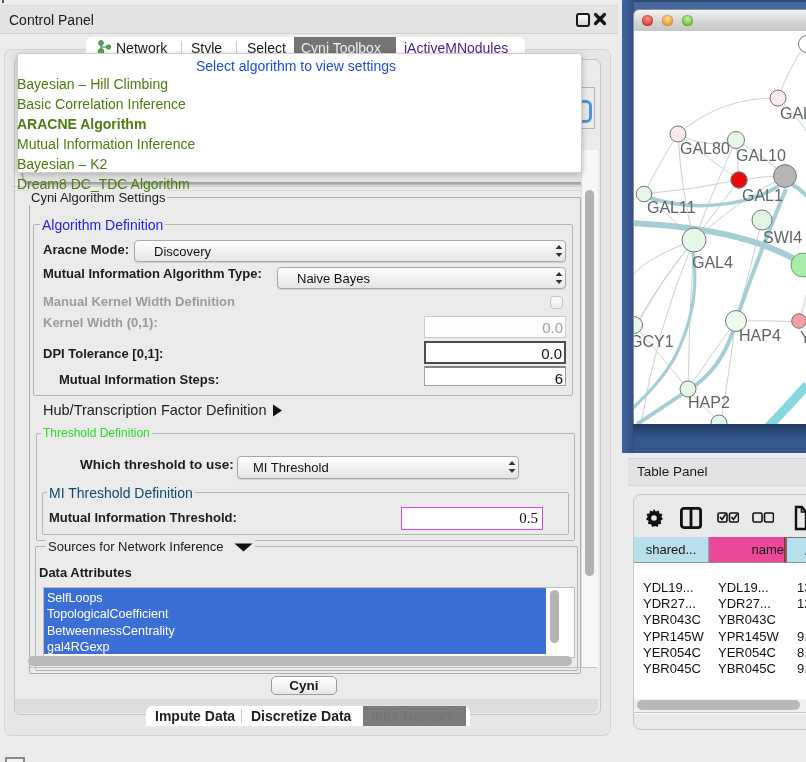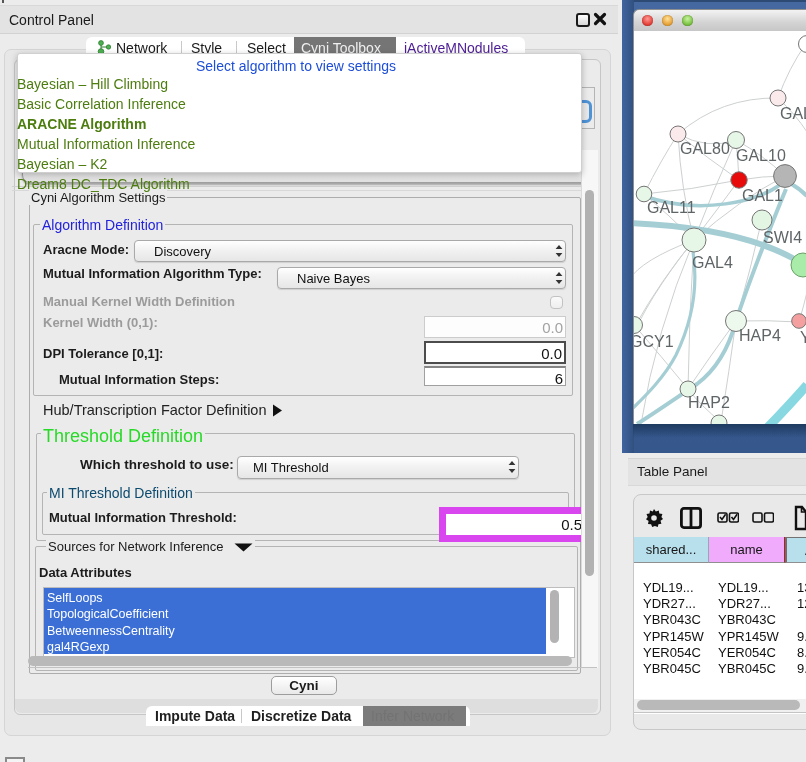--- a/index.html
+++ b/index.html
@@ -88,36 +88,36 @@
 <div class="fld" style="left:424px;top:366px;width:140px;height:17px;border:1px solid #a0a0a0;border-top:2px solid #858585;">
     <span>6</span>
   </div>
 
 <div class="abs" style="left:43px;top:402px;font-size:14.5px;color:#222;">Hub/Transcription Factor Definition</div>
 <svg class="abs" style="left:272px;top:404px;" width="11" height="13" viewBox="0 0 11 13">
     <path d="M1 0.5 L10 6.5 L1 12.5 Z" fill="#111"></path>
   </svg>
 
 <div class="gb" style="left:36px;top:433px;width:537px;height:106px;">
-  <span class="gbt" style="left:4px;color:#27da27;font-size:18px;">Threshold Definition</span>
+  <span class="gbt" style="left:4px;color:#27da27;font-size:12px;">Threshold Definition</span>
 </div>
 <div class="abs" style="left:80px;top:457px;font-size:13.5px;font-weight:bold;color:#1c1c1c;">Which threshold to use:</div>
 <div class="combo" style="left:237px;top:456px;width:280px;height:21px;">
     <span class="tx" style="left:15px;">MI Threshold</span>
 <svg class="ar" viewBox="0 0 8 14">
       <path d="M4 1 L7.4 5 L0.6 5 Z" fill="#333"></path>
       <path d="M4 13 L7.4 9 L0.6 9 Z" fill="#333"></path>
     </svg>
   </div>
 
 <div class="gb" style="left:42px;top:492px;width:525px;height:41px;">
   <span class="gbt" style="left:4px;color:#0c4a6e;font-size:14px;">MI Threshold Definition</span>
 </div>
 <div class="lbl" style="left:49px;top:510px;">Mutual Information Threshold:</div>
-<div class="fld" style="left:439px;top:507px;width:140px;height:21px;border:7px solid #d946ef;">
+<div class="fld" style="left:401px;top:507px;width:140px;height:21px;border:1px solid #d946ef;font-family:Liberation Serif, serif;">
     <span style="right:4px;">0.5</span>
   </div>
 
 <div class="gb" style="left:35px;top:546px;width:541px;height:123px;">
   <span class="gbt" style="left:10px;color:#1b1b1b;">Sources for Network Inference&nbsp;&nbsp;&nbsp;<svg width="19" height="9" viewBox="0 0 19 9" style="vertical-align:-1px;">
         <path d="M0.5 0.5 L18.5 0.5 L9.5 8.5 Z" fill="#111"></path>
       </svg></span>
 </div>
 <div class="lbl" style="left:39px;top:565px;">Data Attributes</div>
 <div class="abs" style="left:43px;top:587px;width:530px;height:69px;background:#ffffff;border:1px solid #bdbdbd;"></div>
@@ -247,21 +247,21 @@
     <rect x="1" y="1" width="9" height="9" rx="1.5" fill="none" stroke="#111" stroke-width="1.6"></rect>
     <rect x="12.5" y="1" width="9" height="9" rx="1.5" fill="none" stroke="#111" stroke-width="1.6"></rect>
   </svg>
 <svg class="abs" style="left:794px;top:505px;" width="12" height="26" viewBox="0 0 12 26">
     <path d="M2 2 L8 2 L12 7 L12 24 L2 24 Z" fill="none" stroke="#111" stroke-width="2.4"></path>
     <path d="M7.5 2 L7.5 7 L12 7" fill="none" stroke="#111" stroke-width="1.6"></path>
   </svg>
 
 <div class="abs" style="left:634px;top:537px;width:179px;height:175px;background:#ffffff;border-top:2px solid #737373;"></div>
 <div class="abs" style="left:634px;top:537px;width:74px;height:25px;background:#b7dfec;border-right:1px solid #94a9b1;border-bottom:1px solid #8f8f8f;text-align:center;font-size:13px;color:#161616;line-height:25px;">shared...</div>
-<div class="abs" style="left:709px;top:537px;width:75px;height:25px;background:#f0abfc;border-right:1px solid #b91c1c;border-bottom:1px solid #8f8f8f;text-align:center;font-size:13px;color:#161616;line-height:25px;">name</div>
+<div class="abs" style="left:709px;top:537px;width:75px;height:25px;background:#ec4899;border-right:1px solid #b91c1c;border-bottom:1px solid #8f8f8f;text-align:right;font-size:13px;color:#161616;line-height:25px;">name</div>
 <div class="abs" style="left:785px;top:538px;width:21px;height:24px;background:#b7dfec;border-left:2px solid #6e6e6e;border-bottom:1px solid #8f8f8f;overflow:hidden;">
     <span style="position:absolute;left:18px;top:5px;font-size:13px;color:#161616;">A</span>
   </div>
 <div class="abs" style="left:634px;top:563px;width:172px;height:96px;overflow:hidden;margin-top:16px;">
   <div class="abs" style="left:9px;top:1px;font-size:13px;color:#111;line-height:16.2px;">YDL19...<br>YDR27...<br>YBR043C<br>YPR145W<br>YER054C<br>YBR045C<br>YBL079W<br>YLR345W<br>YJL052C</div>
   <div class="abs" style="left:84px;top:1px;font-size:13px;color:#111;line-height:16.2px;">YDL19...<br>YDR27...<br>YBR043C<br>YPR145W<br>YER054C<br>YBR045C<br>YBL079W<br>YLR345W<br>YJL052C</div>
   <div class="abs" style="left:163px;top:1px;font-size:13px;color:#111;line-height:16.2px;">13<br>12<br><br>9.<br>8.<br>9.<br><br>9.<br>9.</div>
 </div>
 <div class="abs" style="left:634px;top:699px;width:172px;height:13px;background:#f0f0f0;border-bottom:1px solid #c4c4c4;"></div>
 <div class="abs" style="left:637px;top:700px;width:163px;height:10px;background:#b9b9b9;border-radius:5px;"></div>

